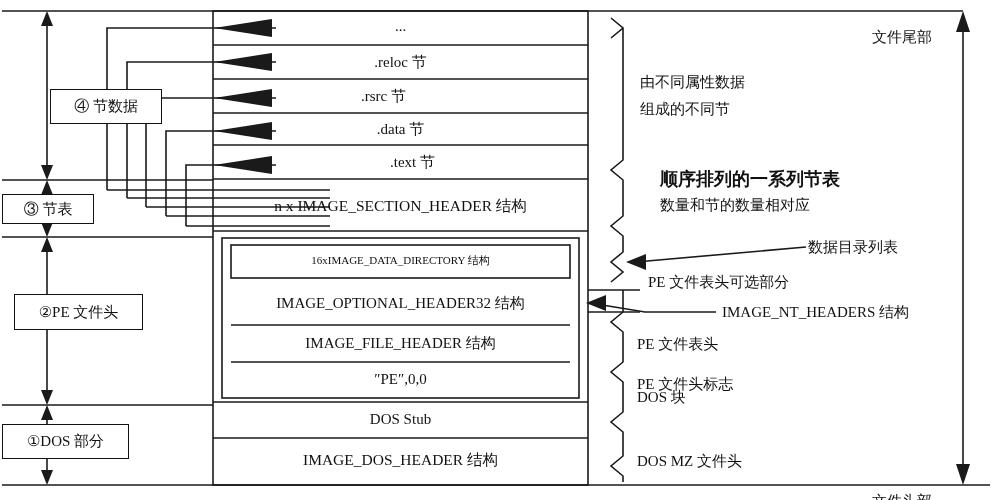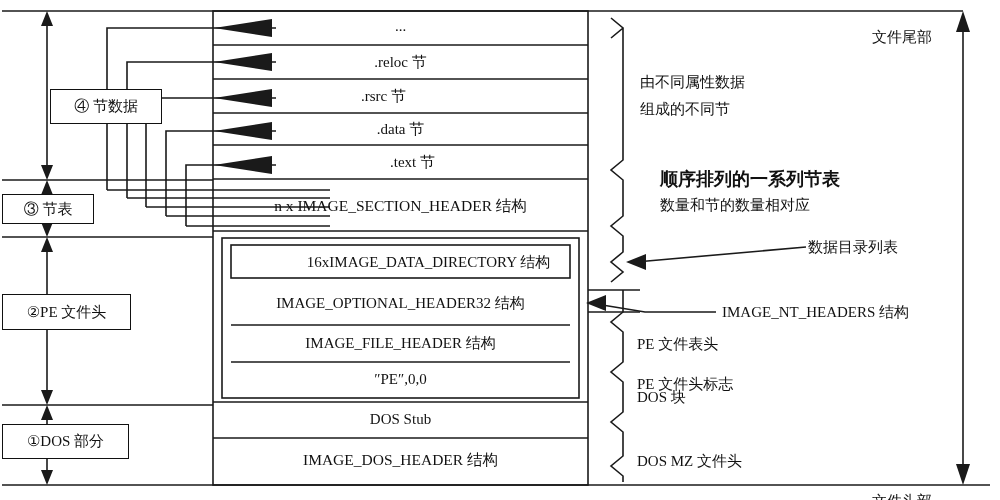--- a/index.html
+++ b/index.html
@@ -106,21 +106,21 @@
       <polygon points="963,485 956,464 970,464"></polygon>
     </g>
   </svg>
 
   <div class="leftbox" style="left:2px;top:89px;width:112px;height:35px;margin-left:48px;">
     <span>④ 节数据</span>
   </div>
   <div class="leftbox" style="left:2px;top:194px;width:92px;height:30px;">
     <span>③ 节表</span>
   </div>
-  <div class="leftbox" style="left:2px;top:294px;width:129px;height:36px;">
+  <div class="leftbox" style="left:14px;top:294px;width:129px;height:36px;">
     <span>②PE 文件头</span>
   </div>
   <div class="leftbox" style="left:2px;top:424px;width:127px;height:35px;">
     <span>①DOS 部分</span>
   </div>
 
   <div class="row-lbl" style="left:213px;top:18px;width:375px;">
     <span>...</span>
   </div>
   <div class="row-lbl" style="left:213px;top:53px;width:375px;">
@@ -131,21 +131,21 @@
   </div>
   <div class="row-lbl" style="left:213px;top:120px;width:375px;">
     <span>.data 节</span>
   </div>
   <div class="row-lbl" style="left:213px;top:153px;width:375px;padding-left:12px;">
     <span>.text 节</span>
   </div>
   <div class="row-lbl" style="left:213px;top:196px;width:375px;font-size:15.5px;">
     <span>n x IMAGE_SECTION_HEADER 结构</span>
   </div>
-  <div class="row-lbl" style="left:231px;top:253px;width:339px;font-size:15px;padding-left:28px;">
+  <div class="row-lbl" style="left:231px;top:253px;width:339px;font-size:11px;">
     <span>16xIMAGE_DATA_DIRECTORY 结构</span>
   </div>
   <div class="row-lbl" style="left:231px;top:294px;width:339px;font-size:15px;">
     <span>IMAGE_OPTIONAL_HEADER32 结构</span>
   </div>
   <div class="row-lbl" style="left:231px;top:334px;width:339px;font-size:15px;">
     <span>IMAGE_FILE_HEADER 结构</span>
   </div>
   <div class="row-lbl" style="left:231px;top:371px;width:339px;font-size:15px;">
     <span>″PE″,0,0</span>
@@ -172,20 +172,23 @@
     <span>顺序排列的一系列节表</span>
   </div>
   <div class="note" style="left:660px;top:196px;font-size:15px;">
     <span>数量和节的数量相对应</span>
   </div>
 
   <div class="note" style="left:808px;top:238px;font-size:15px;">
     <span>数据目录列表</span>
   </div>
 
+  <div class="note" style="left:648px;top:273px;font-size:15px;">
+    <span>PE 文件表头可选部分</span>
+  </div>
 
   <div class="note" style="left:722px;top:303px;font-size:15px;">
     <span>IMAGE_NT_HEADERS 结构</span>
   </div>
 
   <div class="note" style="left:637px;top:335px;font-size:15px;">
     <span>PE 文件表头</span>
   </div>
 
   <div class="note" style="left:637px;top:375px;font-size:15px;">

